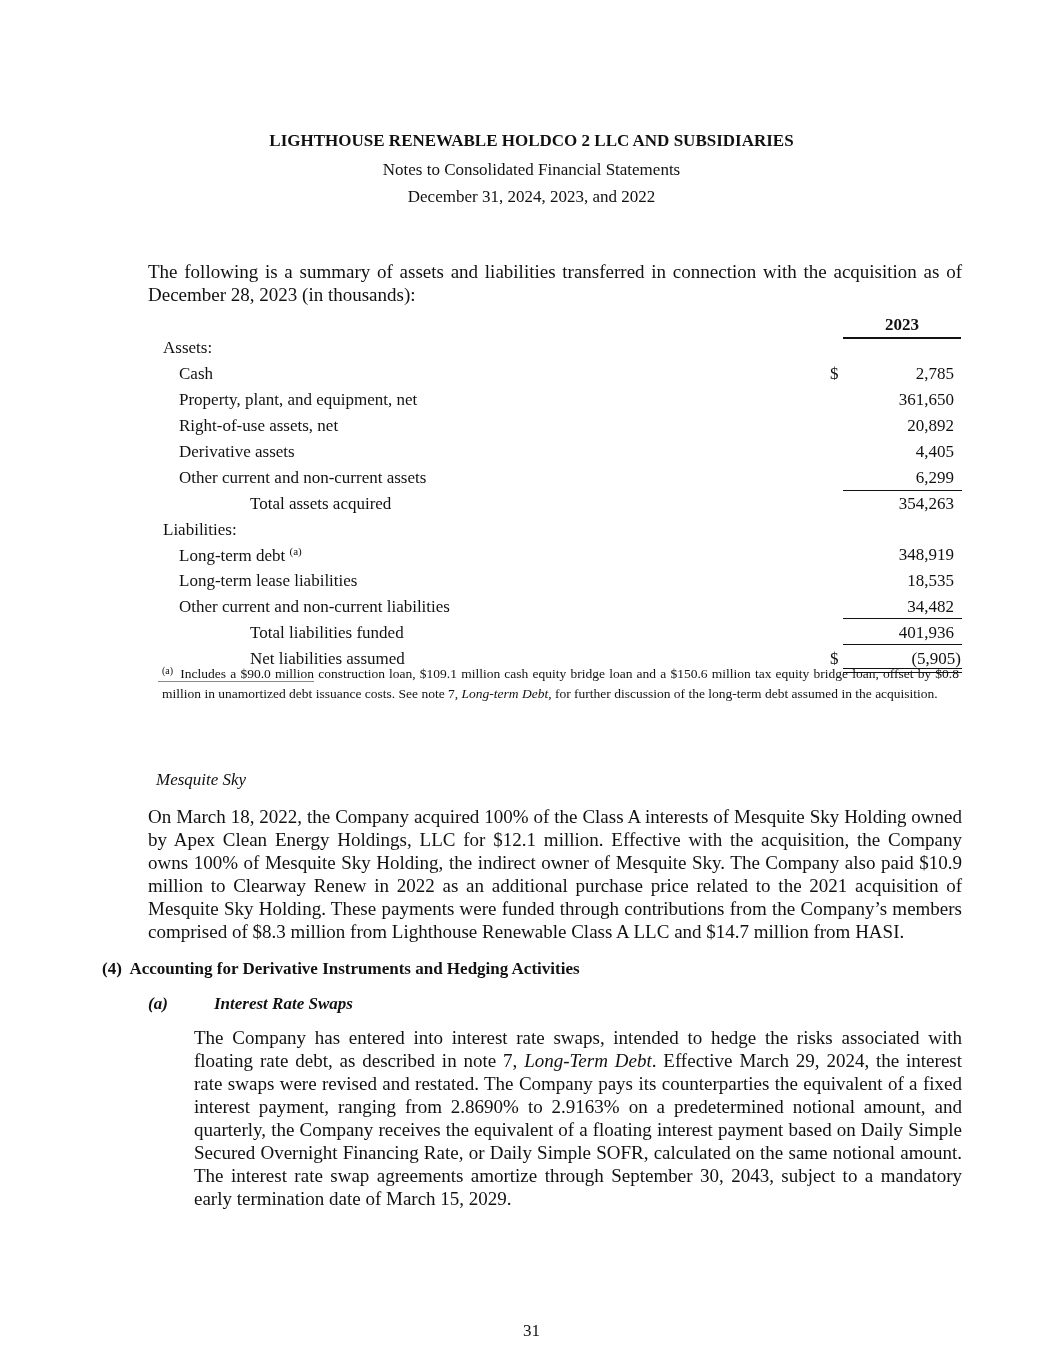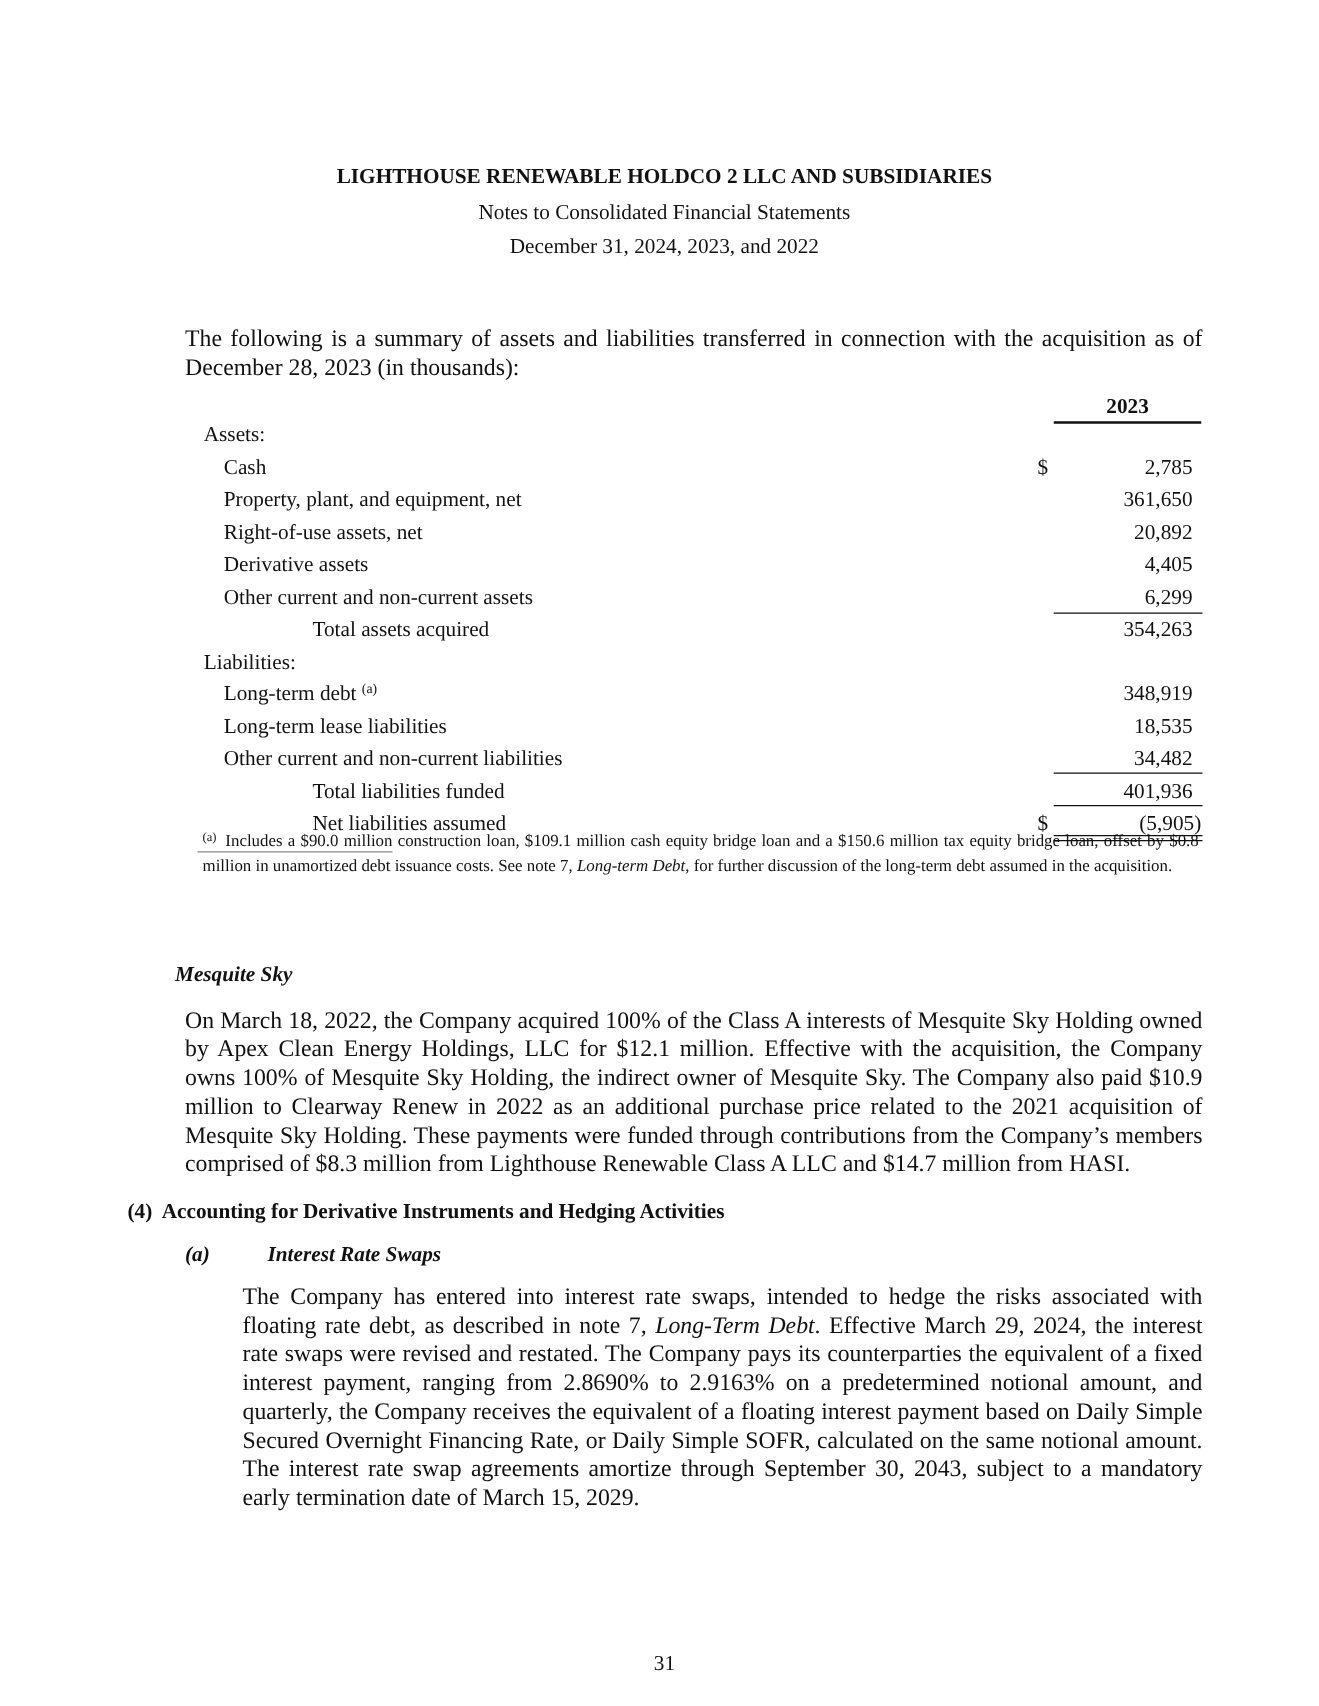--- a/index.html
+++ b/index.html
@@ -32,21 +32,21 @@
   .lvl1 { left: 179px; }
   .lvl2 { left: 250px; }
   .rule { position: absolute; left: 843px; width: 119px; border-top: 1.5px solid #111; }
   .dbl { position: absolute; left: 843px; width: 119px; height: 3px; border-top: 1.5px solid #111; border-bottom: 1.5px solid #111; }
   sup.fn { font-size: 11px; vertical-align: 6px; }
 
   .fn-rule { left: 158px; top: 681px; width: 156px; border-top: 1.5px solid #888; }
   .footnote { left: 162px; top: 647px; width: 797px; font-size: 13.5px; line-height: 20px; text-align: justify; margin-top: 14px; }
   .footnote sup { font-size: 10px; vertical-align: 4px; margin-right: 3px; }
 
-  .mesq-head { left: 140px; top: 770px; font-size: 17px; font-weight: bold; font-style: italic; }
+  .mesq-head { left: 156px; top: 770px; font-size: 17px; font-weight: normal; font-style: italic; }
   .mesq { left: 148px; top: 805px; width: 814px; }
 
   .sec4 { left: 102px; top: 959px; font-size: 17px; font-weight: bold; }
   .sec4a { left: 148px; top: 994px; font-size: 17px; font-weight: bold; font-style: italic; }
   .sec4a .t { position: absolute; left: 46px; white-space: nowrap; margin-left: 20px; }
   .swap { left: 194px; top: 1026px; width: 768px; }
 
   .page-num { top: 1321px; font-size: 17px; }
 </style>
 </head>

